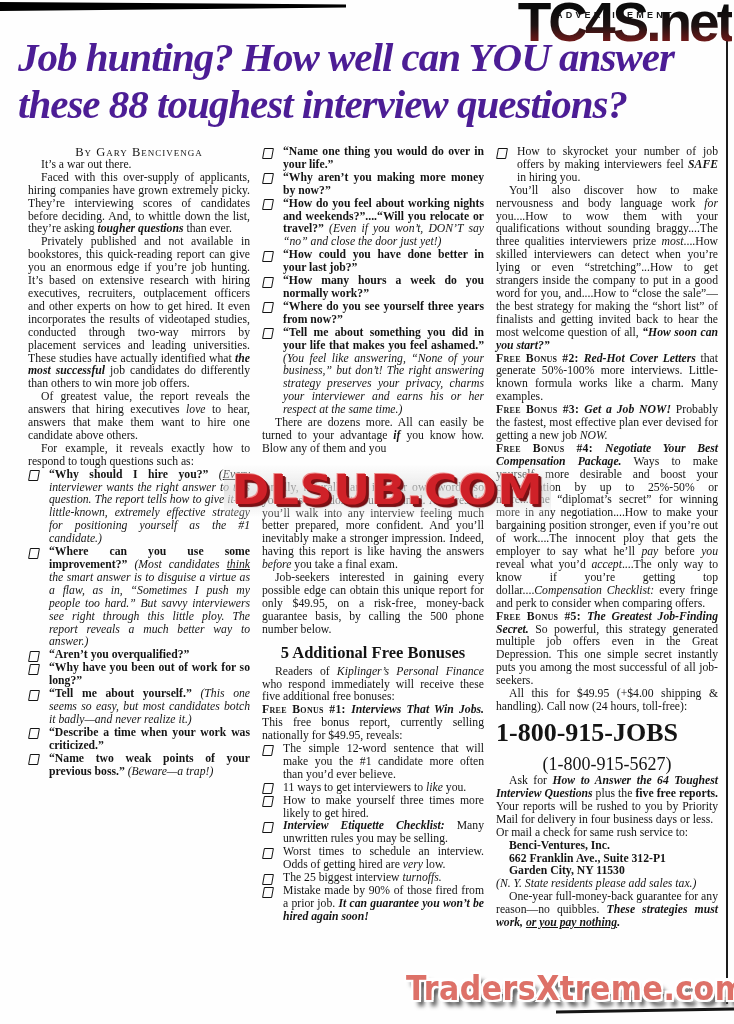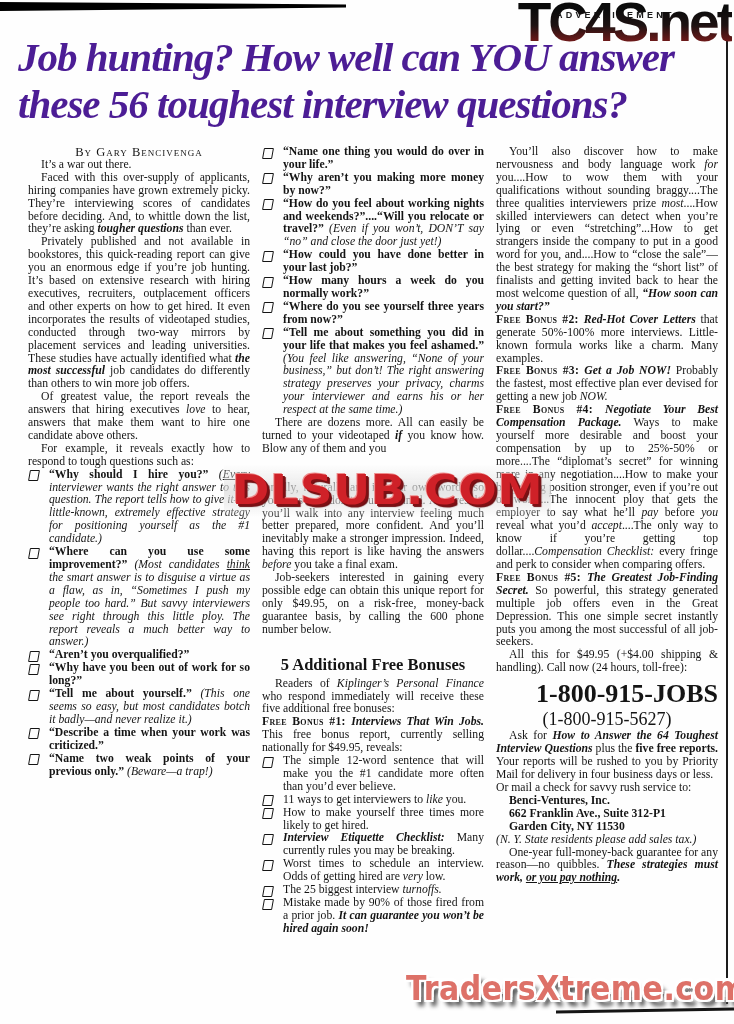--- a/index.html
+++ b/index.html
@@ -16,22 +16,22 @@
     .wm-tc4s{background:linear-gradient(180deg,#0b0b0b 30%,#1d1212 55%,#6e1a1a 80%,#8c2a22 100%);
              -webkit-background-clip:text;background-clip:text;color:transparent;}
   }
   .headline{position:absolute;left:18px;top:34px;width:700px;font-weight:bold;font-style:italic;
             font-size:41px;line-height:1.15;letter-spacing:-1px;color:#4c1d95;}
   .columns{position:absolute;left:28px;top:146px;width:690px;display:flex;gap:12px;}
   .col{width:222px;font-size:11.7px;line-height:12.9px;text-align:justify;}
   .col p{margin:0;}
   .para.indent{text-indent:13px;}
   .byline{text-align:center;font-variant:small-caps;font-size:12.5px;letter-spacing:1px;margin:0;}
-  .heading{text-align:center;font-weight:bold;font-size:16.5px;margin:19px 0 3px;line-height:1.15;}
-  .phone{text-align:right;font-weight:bold;font-size:26px;margin:5px 0 6px;line-height:1.05;}
+  .heading{text-align:center;font-weight:bold;font-size:16.5px;margin:7px 0 3px;line-height:1.15;}
+  .phone{text-align:left;font-weight:bold;font-size:26px;margin:5px 0 12px;line-height:1.05;}
   .phonesub{text-align:center;font-size:18px;margin:0 0 4px;}
   .addr{font-weight:bold;padding-left:13px;text-align:left;}
   .check{position:relative;padding-left:21px;margin:0;}
   .checkbox{position:absolute;left:1px;top:1.5px;width:8px;height:9px;border:1.7px solid #141414;
             transform:skewX(-10deg);border-radius:1px;}
   .seg-b{font-weight:bold;}
   .seg-i{font-style:italic;}
   .seg-bi{font-weight:bold;font-style:italic;}
   .seg-iu{font-style:italic;text-decoration:underline;}
   .seg-biu{font-weight:bold;font-style:italic;text-decoration:underline;}
@@ -53,73 +53,74 @@
 <body>
 
 <div class="page">
   <div class="topbar"></div>
   <div class="right-rule"></div>
   <div class="adv-label">ADVERTISEMENT</div>
   <div class="wm-tc4s">TC4S.net</div>
 
   <h1 class="headline" style="margin:0;">
     <span style="display:block;">Job hunting? How well can YOU answer</span>
-    <span style="display:block;">these 56 toughest interview questions?</span>
+    <span style="display:block;">these 88 toughest interview questions?</span>
   </h1>
 
   <div class="columns">
     <div class="col">
         <div class="byline">By Gary Bencivenga</div>
         <p class="para indent"><span>It’s a war out there.</span></p>
         <p class="para indent"><span>Faced with this over-supply of applicants, hiring companies have grown extremely picky. They’re interviewing scores of candidates before deciding. And, to whittle down the list, they’re asking </span><span class="seg-bi">tougher questions</span><span> than ever.</span></p>
         <p class="para indent"><span>Privately published and not available in bookstores, this quick-reading report can give you an enormous edge if you’re job hunting. It’s based on extensive research with hiring executives, recruiters, outplacement officers and other experts on how to get hired. It even incorporates the results of videotaped studies, conducted through two-way mirrors by placement services and leading universities. These studies have actually identified what </span><span class="seg-bi">the most successful</span><span> job candidates do differently than others to win more job offers.</span></p>
         <p class="para indent"><span>Of greatest value, the report reveals the answers that hiring executives </span><span class="seg-i">love</span><span> to hear, answers that make them want to hire one candidate above others.</span></p>
         <p class="para indent"><span>For example, it reveals exactly how to respond to tough questions such as:</span></p>
         <div class="check"><span class="checkbox"></span><span class="seg-b">“Why should I hire you?” </span><span class="seg-i">(</span><span class="seg-iu">Every</span><span class="seg-i"> interviewer wants the right answer to this question. The report tells how to give it—a little-known, extremely effective strategy for positioning yourself as the #1 candidate.)</span></div>
         <div class="check"><span class="checkbox"></span><span class="seg-b">“Where can you use some improvement?” </span><span class="seg-i">(Most candidates </span><span class="seg-iu">think</span><span class="seg-i"> the smart answer is to disguise a virtue as a flaw, as in, “Sometimes I push my people too hard.” But savvy interviewers see right through this little ploy. The report reveals a much better way to answer.)</span></div>
         <div class="check"><span class="checkbox"></span><span class="seg-b">“Aren’t you overqualified?”</span></div>
         <div class="check"><span class="checkbox"></span><span class="seg-b">“Why have you been out of work for so long?”</span></div>
         <div class="check"><span class="checkbox"></span><span class="seg-b">“Tell me about yourself.” </span><span class="seg-i">(This one seems so easy, but most candidates botch it badly—and never realize it.)</span></div>
         <div class="check"><span class="checkbox"></span><span class="seg-b">“Describe a time when your work was criticized.”</span></div>
-        <div class="check"><span class="checkbox"></span><span class="seg-b">“Name two weak points of your previous only.” </span><span class="seg-i">(Beware—a trap!)</span></div>
+        <div class="check"><span class="checkbox"></span><span class="seg-b">“Name two weak points of your previous boss.” </span><span class="seg-i">(Beware—a trap!)</span></div>
       </div>
     <div class="col">
         <div class="check"><span class="checkbox"></span><span class="seg-b">“Name one thing you would do over in your life.”</span></div>
         <div class="check"><span class="checkbox"></span><span class="seg-b">“Why aren’t you making more money by now?”</span></div>
         <div class="check"><span class="checkbox"></span><span class="seg-b">“How do you feel about working nights and weekends?”....“Will you relocate or travel?” </span><span class="seg-i">(Even if you won’t, DON’T say “no” and close the door just yet!)</span></div>
         <div class="check"><span class="checkbox"></span><span class="seg-b">“How could you have done better in your last job?”</span></div>
         <div class="check"><span class="checkbox"></span><span class="seg-b">“How many hours a week do you normally work?”</span></div>
         <div class="check"><span class="checkbox"></span><span class="seg-b">“Where do you see yourself three years from now?”</span></div>
         <div class="check"><span class="checkbox"></span><span class="seg-b">“Tell me about something you did in your life that makes you feel ashamed.” </span><span class="seg-i">(You feel like answering, “None of your business,” but don’t! The right answering strategy preserves your privacy, charms your interviewer and earns his or her respect at the same time.)</span></div>
-        <p class="para indent"><span>There are dozens more. All can easily be turned to your videotaped </span><span class="seg-bi">if</span><span> you know how. Blow any of them and you</span></p>
+        <p class="para indent"><span>There are dozens more. All can easily be turned to your advantage </span><span class="seg-bi">if</span><span> you know how. Blow any of them and you</span></p>
         <div class="gap" style="height: 26px;"></div>
         <p class="para"><span>terfully, naturally and in your own words, so your answers don’t sound canned. As a result, you’ll walk into any interview feeling much better prepared, more confident. And you’ll inevitably make a stronger impression. Indeed, having this report is like having the answers </span><span class="seg-i">before</span><span> you take a final exam.</span></p>
-        <p class="para indent"><span>Job-seekers interested in gaining every possible edge can obtain this unique report for only $49.95, on a risk-free, money-back guarantee basis, by calling the 600 phone number below.</span></p>
+        <p class="para indent"><span>Job-seekers interested in gaining every possible edge can obtain this unique report for only $49.95, on a risk-free, money-back guarantee basis, by calling the 500 phone number below.</span></p>
         <div class="heading">5 Additional Free Bonuses</div>
         <p class="para indent"><span>Readers of </span><span class="seg-i">Kiplinger’s Personal Finance</span><span> who respond immediately will receive these five additional free bonuses:</span></p>
         <p class="para"><span class="seg-sc">Free Bonus #1: </span><span class="seg-bi">Interviews That Win Jobs.</span><span> This free bonus report, currently selling nationally for $49.95, reveals:</span></p>
         <div class="check"><span class="checkbox"></span><span>The simple 12-word sentence that will make you the #1 candidate more often than you’d ever believe.</span></div>
         <div class="check"><span class="checkbox"></span><span>11 ways to get interviewers to </span><span class="seg-i">like</span><span> you.</span></div>
         <div class="check"><span class="checkbox"></span><span>How to make yourself three times more likely to get hired.</span></div>
-        <div class="check"><span class="checkbox"></span><span class="seg-bi">Interview Etiquette Checklist:</span><span> Many currently rules you may be breaking.</span></div>
+        <div class="check"><span class="checkbox"></span><span class="seg-bi">Interview Etiquette Checklist:</span><span> Many unwritten rules you may be selling.</span></div>
         <div class="check"><span class="checkbox"></span><span>Worst times to schedule an interview. Odds of getting hired are </span><span class="seg-i">very</span><span> low.</span></div>
         <div class="check"><span class="checkbox"></span><span>The 25 biggest interview </span><span class="seg-i">turnoffs.</span></div>
         <div class="check"><span class="checkbox"></span><span>Mistake made by 90% of those fired from a prior job. </span><span class="seg-bi">It can guarantee you won’t be hired again soon!</span></div>
       </div>
     <div class="col">
+        <div class="check"><span class="checkbox"></span><span>How to skyrocket your number of job offers by making interviewers feel </span><span class="seg-bi">SAFE</span><span> in hiring you.</span></div>
         <p class="para indent"><span>You’ll also discover how to make nervousness and body language work </span><span class="seg-i">for</span><span> you....How to wow them with your qualifications without sounding braggy....The three qualities interviewers prize </span><span class="seg-i">most</span><span>....How skilled interviewers can detect when you’re lying or even “stretching”...How to get strangers inside the company to put in a good word for you, and....How to “close the sale”—the best strategy for making the “short list” of finalists and getting invited back to hear the most welcome question of all, </span><span class="seg-bi">“How soon can you start?”</span></p>
         <p class="para"><span class="seg-sc">Free Bonus #2: </span><span class="seg-bi">Red-Hot Cover Letters</span><span> that generate 50%-100% more interviews. Little-known formula works like a charm. Many examples.</span></p>
         <p class="para"><span class="seg-sc">Free Bonus #3: </span><span class="seg-bi">Get a Job NOW!</span><span> Probably the fastest, most effective plan ever devised for getting a new job </span><span class="seg-i">NOW.</span></p>
         <p class="para"><span class="seg-sc">Free Bonus #4: </span><span class="seg-bi">Negotiate Your Best Compensation Package.</span><span> Ways to make yourself more desirable and boost your compensation by up to 25%-50% or more....The “diplomat’s secret” for winning more in any negotiation....How to make your bargaining position stronger, even if you’re out of work....The innocent ploy that gets the employer to say what he’ll </span><span class="seg-i">pay</span><span> before </span><span class="seg-i">you</span><span> reveal what you’d </span><span class="seg-i">accept</span><span>....The only way to know if you’re getting top dollar....</span><span class="seg-i">Compensation Checklist:</span><span> every fringe and perk to consider when comparing offers.</span></p>
         <p class="para"><span class="seg-sc">Free Bonus #5: </span><span class="seg-bi">The Greatest Job-Finding Secret.</span><span> So powerful, this strategy generated multiple job offers even in the Great Depression. This one simple secret instantly puts you among the most successful of all job-seekers.</span></p>
         <p class="para indent"><span>All this for $49.95 (+$4.00 shipping &amp; handling). Call now (24 hours, toll-free):</span></p>
         <div class="phone">1-800-915-JOBS</div>
         <div class="phonesub">(1-800-915-5627)</div>
         <p class="para indent"><span>Ask for </span><span class="seg-bi">How to Answer the 64 Toughest Interview Questions</span><span> plus the </span><span class="seg-b">five free reports.</span><span> Your reports will be rushed to you by Priority Mail for delivery in four business days or less.</span></p>
-        <p class="para"><span>Or mail a check for savvy rush service to:</span></p>
+        <p class="para"><span>Or mail a check for same rush service to:</span></p>
         <div class="addr">Benci-Ventures, Inc.</div>
         <div class="addr">662 Franklin Ave., Suite 312-P1</div>
         <div class="addr">Garden City, NY 11530</div>
         <p class="para"><span class="seg-i">(N. Y. State residents please add sales tax.)</span></p>
         <p class="para indent"><span>One-year full-money-back guarantee for any reason—no quibbles. </span><span class="seg-bi">These strategies must work, </span><span class="seg-biu">or you pay nothing</span><span class="seg-bi">.</span></p>
       </div>
   </div>
 
   <div class="wm-dlsub">DLSUB.COM</div>
   <div class="wm-traders">TradersXtreme.com</div>

